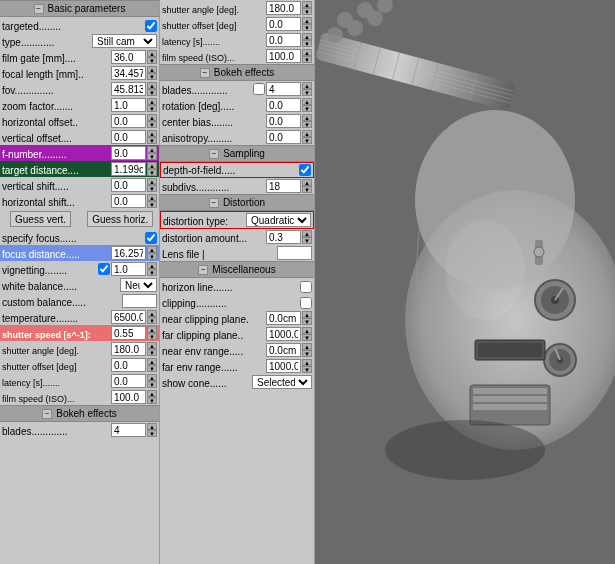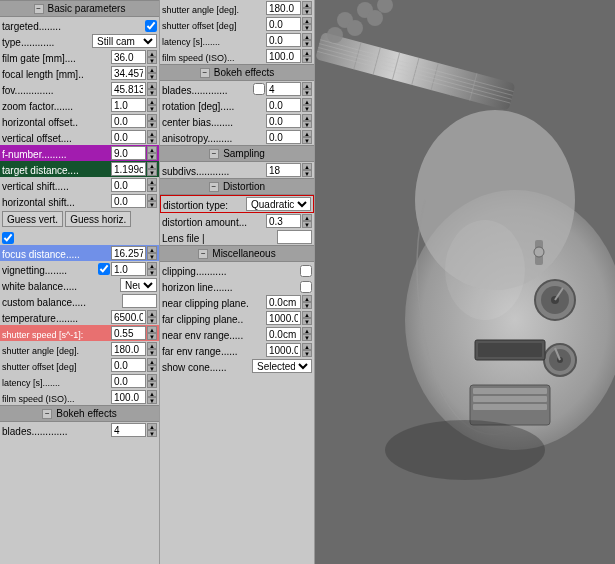--- a/index.html
+++ b/index.html
@@ -133,22 +133,23 @@
       height: 16px;
       font-size: 10px;
       border: 1px solid #888;
       background: #d0d0d0;
       cursor: pointer;
       padding: 0 4px;
     }
     
     .guess-row {
       display: flex;
-      gap: 2px;
+      gap: 16px;
       padding: 2px;
+      margin-left: 8px;
     }
   </style>
 </head>
 <body>
 
 <div class="left-panel">
 
   <div class="section-header">
     <span class="collapse-btn">−</span>
     <span>Basic parameters</span>
@@ -279,20 +280,21 @@
         </div>
     </div>
   </div>
 
   <div class="guess-row">
     <button class="btn-small">Guess vert.</button>
     <button class="btn-small">Guess horiz.</button>
   </div>
 
   <div class="param-row">
+    <span class="param-label">specify focus......</span>
     <div class="param-value">
       <input type="checkbox" checked="" style="">
     </div>
   </div>
 
   <div class="param-row" style="background:#7090e8;">
     <span class="param-label" style="color:#fff;">focus distance.....</span>
     <div class="param-value">
       <input type="text" class="narrow" value="16.257c" style="">
       <div class="spinner-btn">
@@ -336,21 +338,21 @@
     <div class="param-value">
       <input type="text" class="narrow" value="6500.0" style="">
       <div class="spinner-btn">
           <div class="spin-up">▲</div>
           <div class="spin-down">▼</div>
         </div>
     </div>
   </div>
 
   <div class="param-row" style="background:#e87070;">
-    <span class="param-label" style="color:#fff;font-size:9px;">shutter speed [s^-1]:</span>
+    <span class="param-label" style="color:#fff;font-size:9px;font-weight:bold;">shutter speed [s^-1]:</span>
     <div class="param-value">
       <input type="text" class="narrow" value="0.55" style="">
       <div class="spinner-btn">
           <div class="spin-up">▲</div>
           <div class="spin-down">▼</div>
         </div>
     </div>
   </div>
 
   <div class="param-row">
@@ -509,20 +511,26 @@
           <div class="spin-down">▼</div>
         </div>
     </div>
   </div>
 
   <div class="section-header">
     <span class="collapse-btn">−</span>
     <span>Sampling</span>
   </div>
 
+  <div class="param-row" style="border:1px solid #cc0000;">
+    <span class="param-label">depth-of-field.....</span>
+    <div class="param-value">
+      <input type="checkbox" checked="" style="">
+    </div>
+  </div>
 
 
   <div class="param-row">
     <span class="param-label">subdivs............</span>
     <div class="param-value">
       <input type="text" class="narrow" value="18" style="">
       <div class="spinner-btn">
           <div class="spin-up">▲</div>
           <div class="spin-down">▼</div>
         </div>
@@ -563,28 +571,28 @@
     </div>
   </div>
 
 
   <div class="section-header">
     <span class="collapse-btn">−</span>
     <span>Miscellaneous</span>
   </div>
 
   <div class="param-row">
+    <span class="param-label">horizon line.......</span>
+    <div class="param-value">
+      <input type="checkbox" style="">
+    </div>
+  </div>
+
+  <div class="param-row">
     <span class="param-label">clipping...........</span>
-    <div class="param-value">
-      <input type="checkbox" style="">
-    </div>
-  </div>
-
-  <div class="param-row">
-    <span class="param-label">horizon line.......</span>
     <div class="param-value">
       <input type="checkbox" style="">
     </div>
   </div>
 
   <div class="param-row">
     <span class="param-label">near clipping plane.</span>
     <div class="param-value">
       <input type="text" class="narrow" value="0.0cm" style="">
       <div class="spinner-btn">

